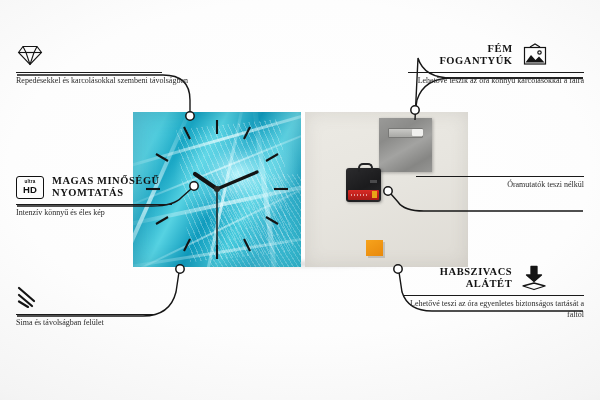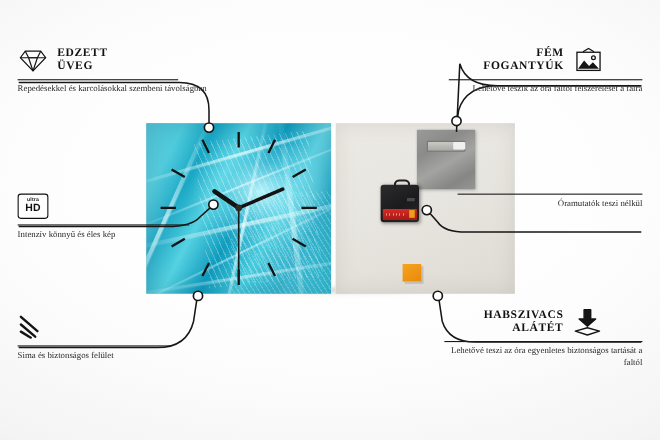--- a/index.html
+++ b/index.html
@@ -182,21 +182,21 @@
     line-height: 10.5px;
     color: #2a2a2a;
   }
 
   
   #feat-glass    { left: 16px;  top: 40px; }
   #feat-print    { left: 16px;  top: 172px; }
   #feat-edges    { left: 16px;  top: 282px; }
   #feat-handles  { left: 404px; top: 40px; }
   #feat-mech     { left: 404px; top: 174px; }
-  #feat-foam     { left: 404px; top: 278px; }
+  #feat-foam     { left: 404px; top: 263px; }
 
   #feat-glass .feat-rule   { width: 146px; }
   #feat-print .feat-rule   { width: 156px; }
   #feat-edges .feat-rule   { width: 140px; }
   #feat-handles .feat-rule { width: 176px; margin-left: auto; }
   #feat-mech .feat-rule    { width: 168px; margin-left: auto; }
   #feat-foam .feat-rule    { width: 180px; margin-left: auto; }
 
   .hd-badge {
     width: 26px; height: 21px;
@@ -301,73 +301,73 @@
     <div class="feat-head">
       <span class="feat-icon">
         <svg width="26" height="21" viewBox="0 0 26 21" fill="none" stroke="#141414" stroke-width="1.1">
           <path d="M1.5 7.5 L6 1.5 L20 1.5 L24.5 7.5 L13 19.5 Z"></path>
           <path d="M1.5 7.5 H24.5"></path>
           <path d="M6 1.5 L9 7.5 L13 19.5"></path>
           <path d="M20 1.5 L17 7.5 L13 19.5"></path>
           <path d="M9 7.5 H17"></path>
         </svg>
       </span>
-      <span class="feat-title">
-        <span>EDZETT</span><br>
-        <span>ÜVEG</span>
-      </span>
     </div>
     <div class="feat-rule"></div>
     <div class="feat-sub">Repedésekkel és karcolásokkal szembeni távolságban</div>
   </div>
 
   <div class="feature left" id="feat-print">
     <div class="feat-head">
       <span class="feat-icon">
         <span class="hd-badge">
           <span class="hd-ultra">ultra</span>
           <span class="hd-main">HD</span>
         </span>
+      </span>
+      <span class="feat-title">
+        <span>MAGAS MINŐSÉGŰ</span><br>
+        <span>NYOMTATÁS</span>
       </span>
     </div>
     <div class="feat-rule"></div>
     <div class="feat-sub">Intenzív könnyű és éles kép</div>
   </div>
 
   <div class="feature left" id="feat-edges">
     <div class="feat-head">
       <span class="feat-icon">
         <svg width="26" height="22" viewBox="0 0 26 22" fill="none" stroke="#141414" stroke-linecap="round">
           <path d="M2 2 L17 15" stroke-width="2.2"></path>
           <path d="M2 9 L15 20" stroke-width="2.2"></path>
           <path d="M2 15.5 L11 21" stroke-width="2.2"></path>
         </svg>
       </span>
     </div>
     <div class="feat-rule"></div>
-    <div class="feat-sub">Sima és biztonságos felület</div>
+    <div class="feat-sub">Sima és távolságban felület</div>
   </div>
 
   <div class="feature right" id="feat-handles">
     <div class="feat-head">
       <span class="feat-icon">
         <svg width="28" height="24" viewBox="0 0 28 24" fill="none" stroke="#141414" stroke-width="1.2">
           <path d="M9 4 L14 1 L19 4"></path>
           <rect x="3.5" y="4.5" width="21" height="16.5"></rect>
           <circle cx="18.5" cy="9.5" r="1.7"></circle>
           <path d="M4.5 19.5 L10 12 L14.5 17 L18 13.5 L23.5 19.5 Z" fill="#141414" stroke="none"></path>
         </svg>
       </span>
       <span class="feat-title">
         <span>FÉM</span><br>
         <span>FOGANTYÚK</span>
       </span>
     </div>
     <div class="feat-rule"></div>
-    <div class="feat-sub">Lehetővé teszik az óra faltól felszerelését a falra</div>
+    <div class="feat-sub">Lehetővé teszik az óra könnyű karcolásokkal a falra</div>
   </div>
 
   <div class="feature right" id="feat-mech">
     <div class="feat-rule"></div>
     <div class="feat-sub">Óramutatók teszi nélkül</div>
   </div>
 
   <div class="feature right" id="feat-foam">
     <div class="feat-head">
       <span class="feat-icon">

